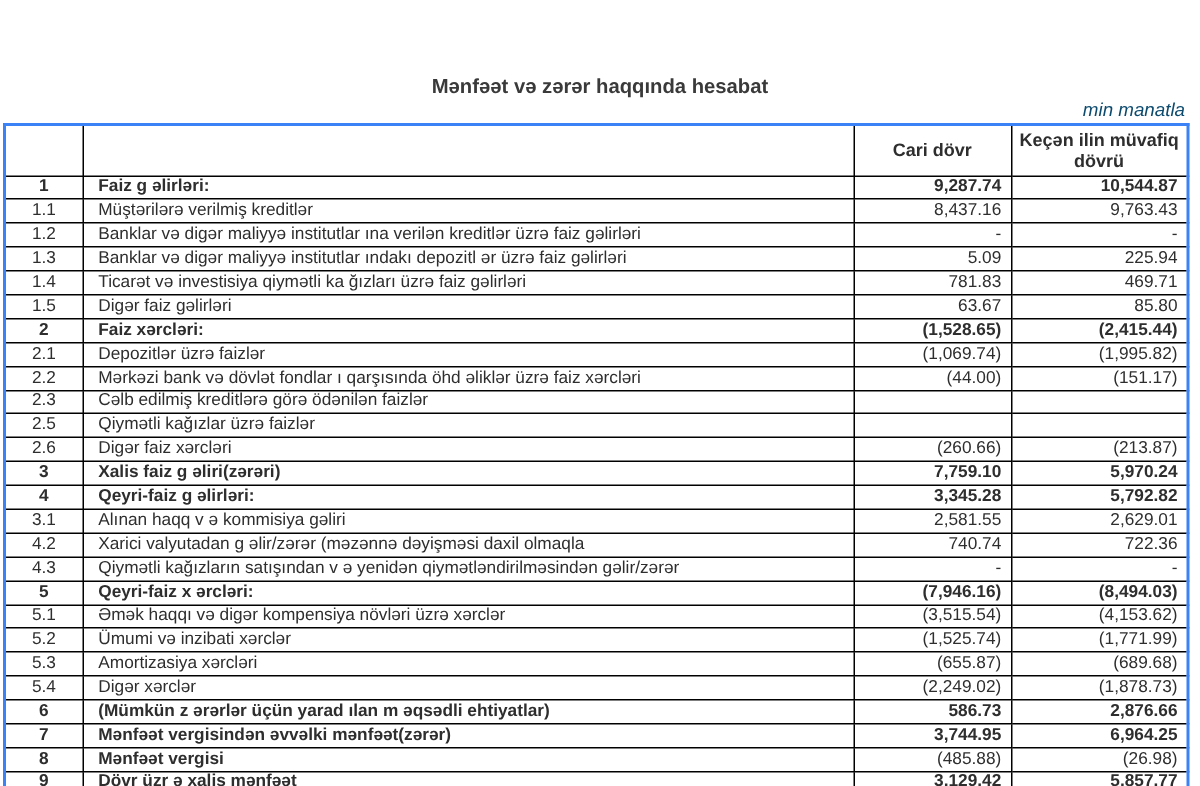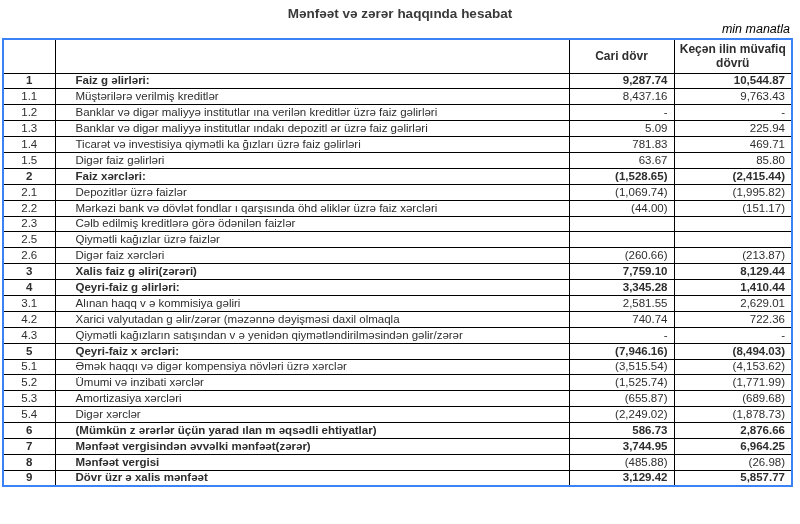--- a/index.html
+++ b/index.html
@@ -3,36 +3,36 @@
 <meta charset="utf-8">
 <style>
   * { margin: 0; padding: 0; box-sizing: border-box; }
   html, body { background: #ffffff; }
   body {
     width: 800px; height: 524px;
     font-family: "Liberation Sans", "DejaVu Sans", sans-serif;
     color: #2e2e2e;
     overflow: hidden;
   }
-  .page { position: relative; width: 800px; height: 436px; }
+  .page { position: relative; width: 800px; height: 436px; margin-top: 44px; }
   .title {
     text-align: center;
     font-size: 13.5px;
     font-weight: bold;
     color: #3a3a3a;
     padding-top: 6px;
     height: 22px;
   }
   .unit-note {
     position: absolute;
     top: 22px;
     right: 10px;
     font-size: 12.5px;
     font-style: italic;
-    color: #000000;
+    color: #0c4a6e;
   }
   table.report {
     position: absolute;
     left: 2px;
     top: 38px;
     width: 789px;
     border-collapse: collapse;
     table-layout: fixed;
     border: 2px solid #3b82f6;
   }
@@ -48,21 +48,21 @@
     font-weight: bold;
     text-align: center;
     vertical-align: middle;
     font-size: 12px;
     white-space: normal;
     line-height: 14px;
     padding: 1px 2px;
   }
   table.report tbody td { height: 15.9px; vertical-align: middle; }
   td.no    { text-align: center; }
-  td.label { text-align: left; padding-left: 20px; }
+  td.label { text-align: left; padding-left: 10px; }
   td.val   { text-align: right; padding-right: 6px; padding-left: 44px; }
   .b { font-weight: bold; }
 </style>
 </head>
 <body>
 
 <div class="page">
   <div class="title">Mənfəət və zərər haqqında hesabat</div>
   <div class="unit-note">min manatla</div>
 
@@ -151,27 +151,27 @@
         <tr>
           <td class="no">2.6</td>
           <td class="label">Digər faiz xərcləri</td>
           <td class="val">(260.66)</td>
           <td class="val">(213.87)</td>
         </tr>
         <tr>
           <td class="no b">3</td>
           <td class="label b">Xalis faiz g əliri(zərəri)</td>
           <td class="val b">7,759.10</td>
-          <td class="val b">8,129.44</td>
+          <td class="val b">5,970.24</td>
         </tr>
         <tr>
           <td class="no b">4</td>
           <td class="label b">Qeyri-faiz g əlirləri:</td>
           <td class="val b">3,345.28</td>
-          <td class="val b">1,410.44</td>
+          <td class="val b">5,792.82</td>
         </tr>
         <tr>
           <td class="no">3.1</td>
           <td class="label">Alınan haqq v ə kommisiya gəliri</td>
           <td class="val">2,581.55</td>
           <td class="val">2,629.01</td>
         </tr>
         <tr>
           <td class="no">4.2</td>
           <td class="label">Xarici valyutadan g əlir/zərər (məzənnə dəyişməsi daxil olmaqla</td>

